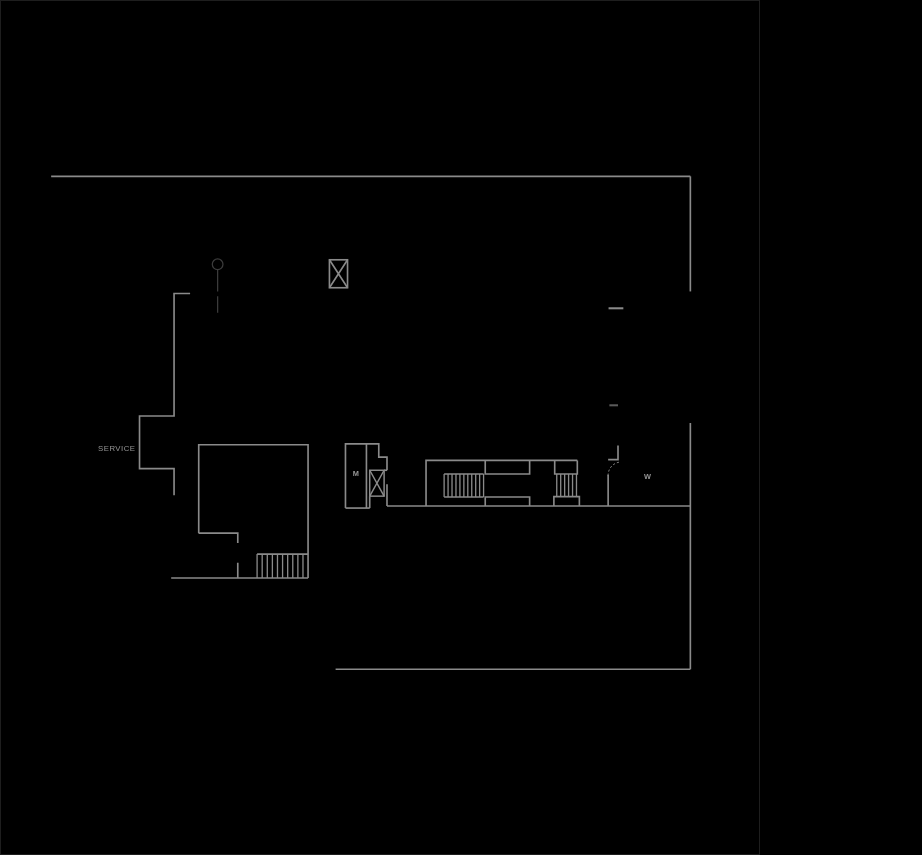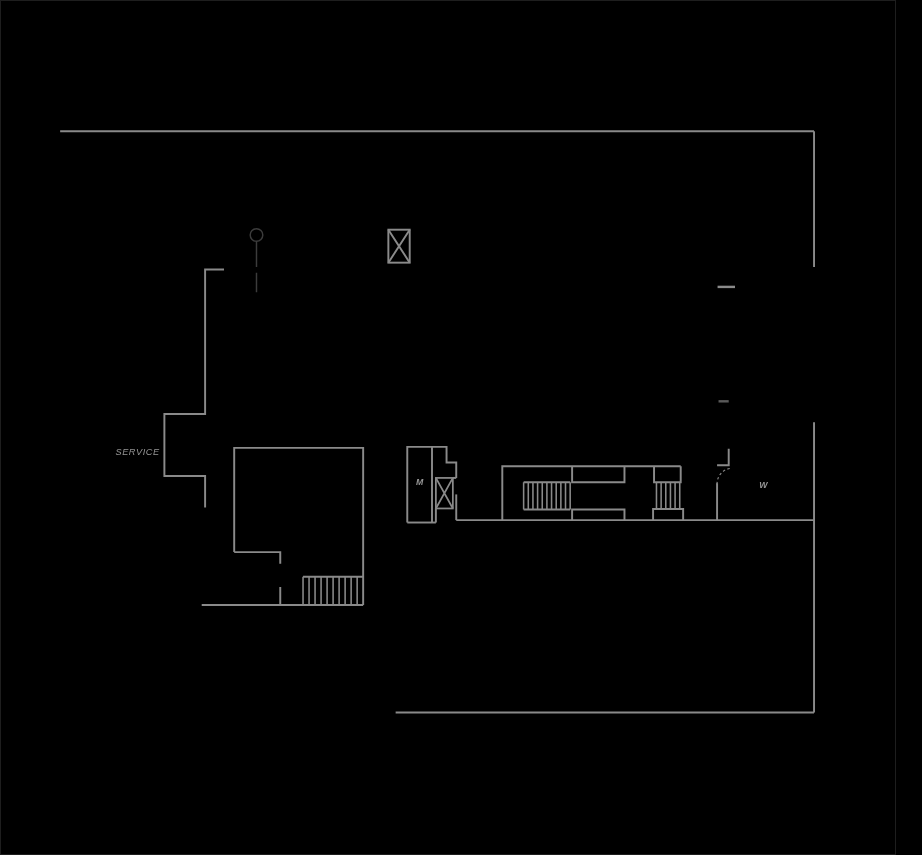--- a/index.html
+++ b/index.html
@@ -2,28 +2,27 @@
 <html><head>
 <meta charset="utf-8">
 <style>
   html, body {
     margin: 0;
     padding: 0;
     background: #000000;
   }
   .frame {
     position: relative;
-    width: 896px;
+    width: 760px;
     height: 855px;
     background: #000000;
     border: 1px solid #1e1e1e;
     box-sizing: border-box;
     overflow: hidden;
     font-family: "Liberation Sans", sans-serif;
-    font-style: italic;
   }
   svg.plan {
     position: absolute;
     left: 0;
     top: 0;
     width: 100%;
     height: 100%;
   }
   .walls, .icon-lines {
     fill: none;

